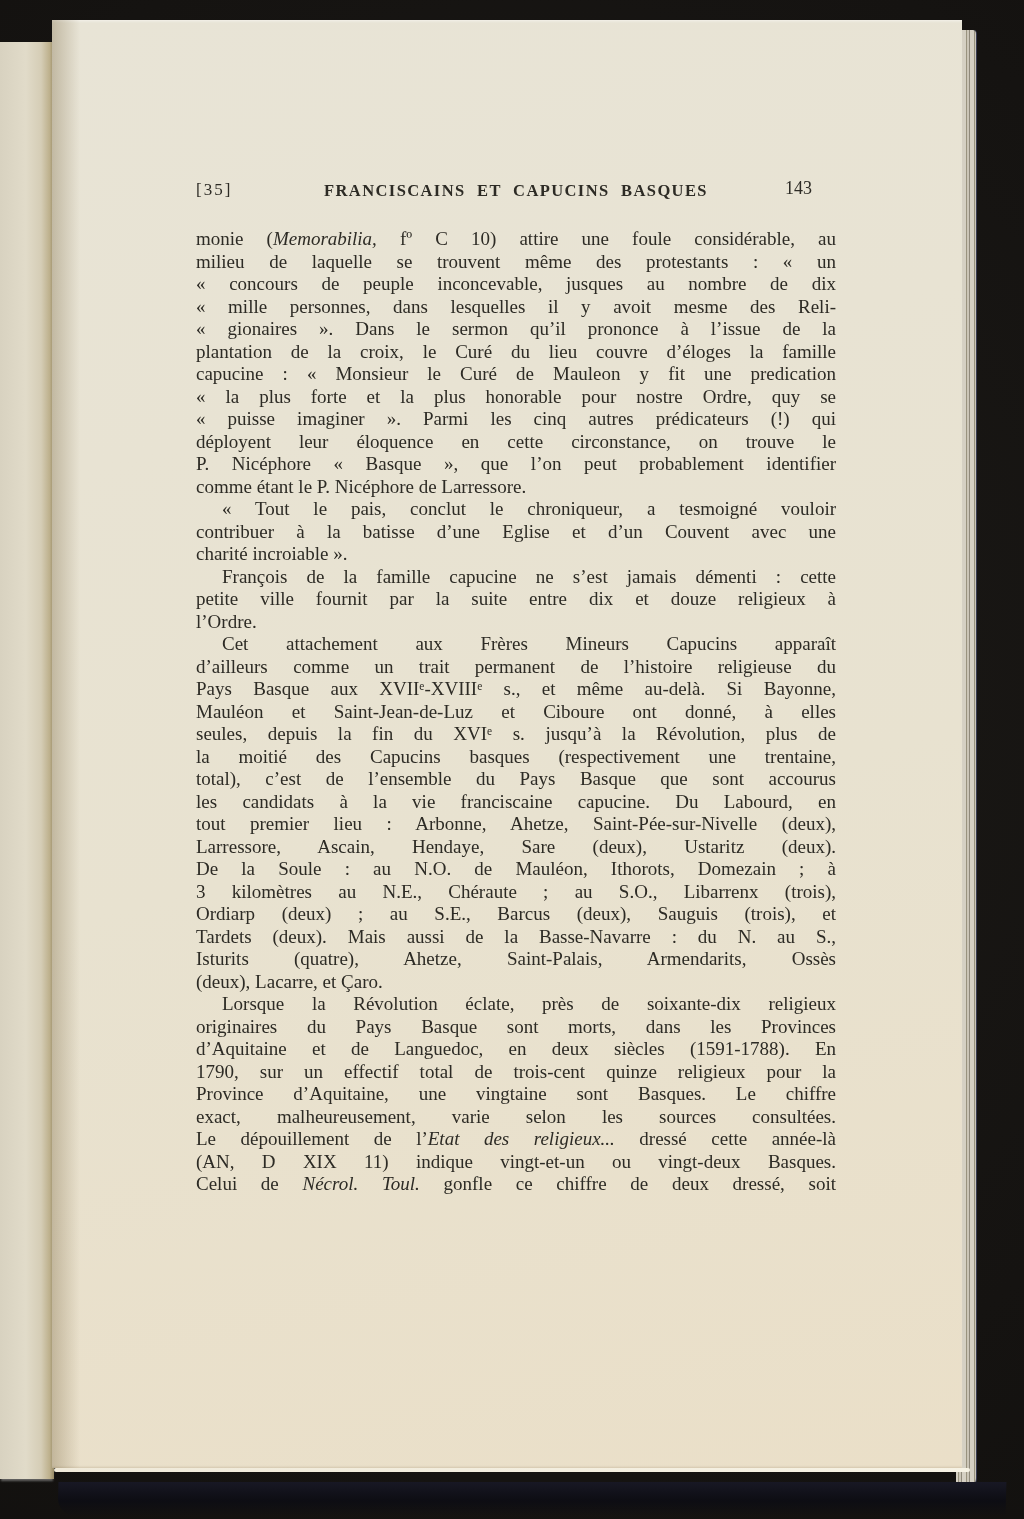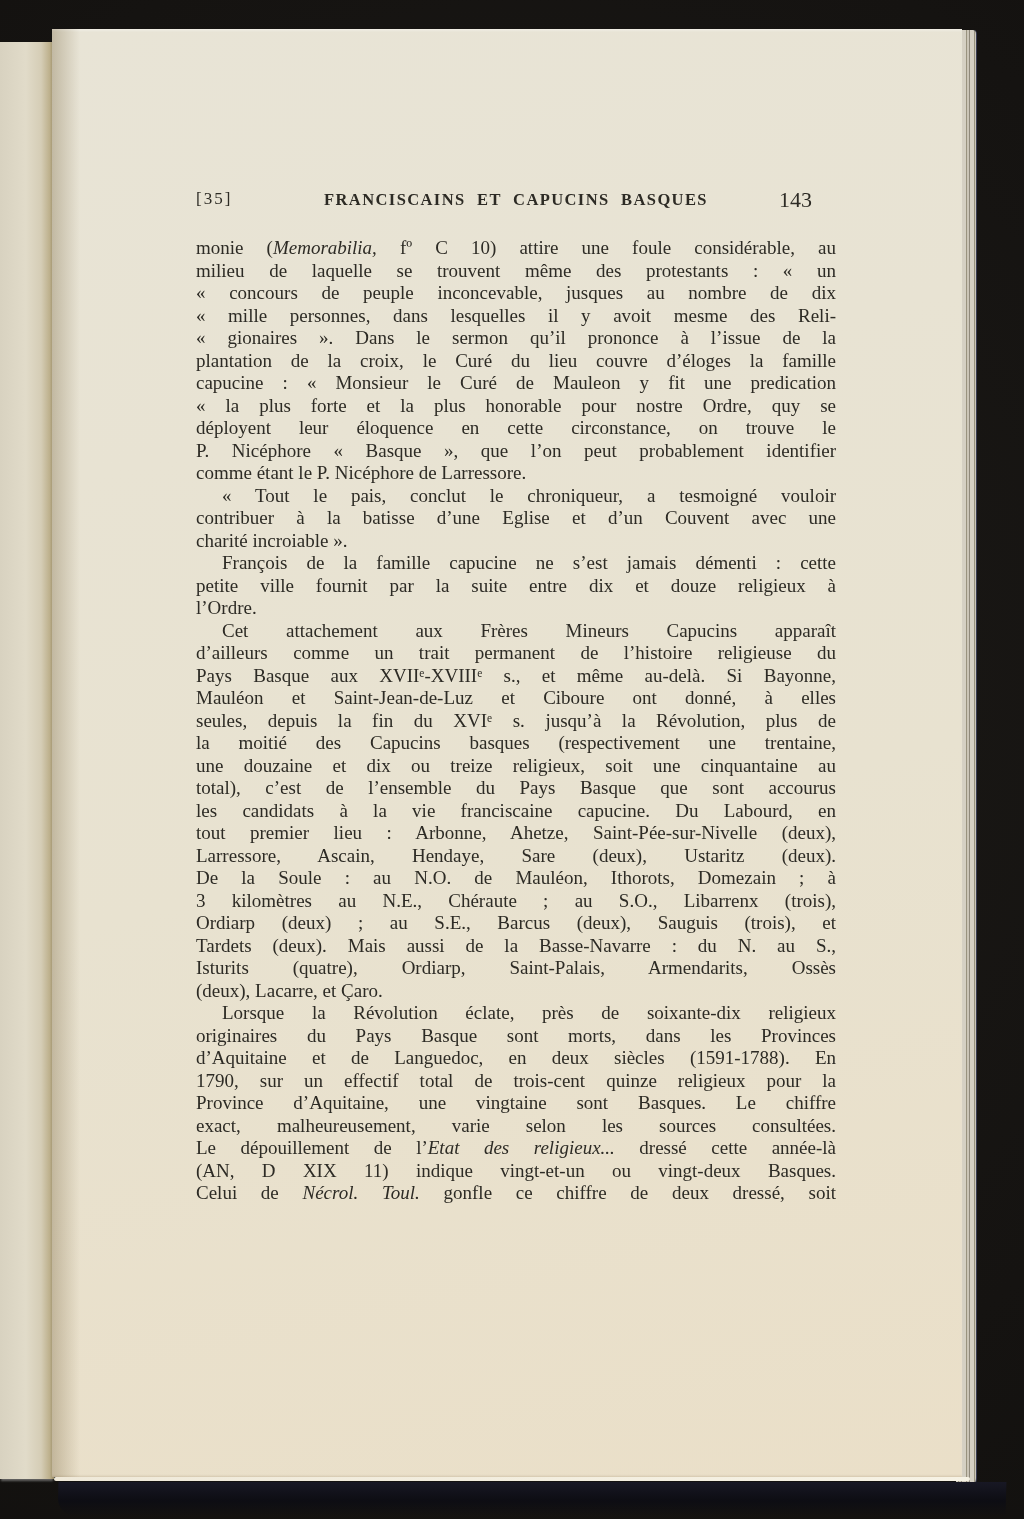--- a/index.html
+++ b/index.html
@@ -31,21 +31,21 @@
     border-top-right-radius: 4px;
   }
   
   .under-shadow {
     position: absolute; left: 58px; top: 1482px; width: 948px; height: 34px;
     background: linear-gradient(180deg, var(--under-shadow, #181824) 0%, #0d0d13 55%, rgba(10,10,12,0) 100%);
     transform: skewX(-1.5deg);
     border-bottom-left-radius: 18px;
   }
   .page {
-    position: absolute; left: 52px; top: 29px; width: 910px; height: 1448px;
+    position: absolute; left: 52px; top: 20px; width: 910px; height: 1448px;
     background: linear-gradient(168deg, var(--paper, #e8e4d6) 0%, #e8e2d0 55%, var(--paper-shade, #eadfc8) 100%);
     box-shadow: inset 0 2px 3px -1px rgba(255,255,255,0.55),
                 inset 0 -2px 3px -2px rgba(120,105,70,0.4);
   }
   .page::after {  
     content: ""; position: absolute; left: 2px; right: -8px; bottom: -4px; height: 4px;
     background: linear-gradient(90deg, #efe9d9, #f6f2e4);
     border-radius: 2px;
   }
   .gutter-shade {
@@ -59,21 +59,21 @@
   .header .marker {
     position: absolute; left: 0; top: 2px;
     font-size: 17px; letter-spacing: 2px;
   }
   .header .title {
     position: absolute; left: 0; right: 0; top: 3px; text-align: center;
     font-size: 16.5px; letter-spacing: 1.4px; word-spacing: 6px; font-weight: bold;
   }
   .header .pagenum {
     position: absolute; right: 24px; top: 0;
-    font-size: 22px;
+    font-size: 18px;
   }
   .textbody {
     position: absolute; left: 144px; top: 208px; width: 640px;
     color: var(--ink, #2d2b25);
     font-size: 19px; line-height: 22.5px;
   }
   .para + .para { }
   .para.indent .line:first-child { text-indent: 26px; }
   .line {
     text-align: justify;
@@ -104,20 +104,21 @@
     <div class="textbody">
         <div class="para">
           <div class="line"><span>monie (</span><i>Memorabilia,</i><span> fº C 10) attire une foule considérable, au</span></div>
           <div class="line"><span>milieu de laquelle se trouvent même des protestants : « un</span></div>
           <div class="line"><span>« concours de peuple inconcevable, jusques au nombre de dix</span></div>
           <div class="line"><span>« mille personnes, dans lesquelles il y avoit mesme des Reli-</span></div>
           <div class="line"><span>« gionaires ». Dans le sermon qu’il prononce à l’issue de la</span></div>
           <div class="line"><span>plantation de la croix, le Curé du lieu couvre d’éloges la famille</span></div>
           <div class="line"><span>capucine : « Monsieur le Curé de Mauleon y fit une predication</span></div>
           <div class="line"><span>« la plus forte et la plus honorable pour nostre Ordre, quy se</span></div>
+          <div class="line"><span>« puisse imaginer ». Parmi les cinq autres prédicateurs (!) qui</span></div>
           <div class="line"><span>déployent leur éloquence en cette circonstance, on trouve le</span></div>
           <div class="line"><span>P. Nicéphore « Basque », que l’on peut probablement identifier</span></div>
           <div class="line last"><span>comme étant le P. Nicéphore de Larressore.</span></div>
         </div>
         <div class="para indent">
           <div class="line"><span>« Tout le pais, conclut le chroniqueur, a tesmoigné vouloir</span></div>
           <div class="line"><span>contribuer à la batisse d’une Eglise et d’un Couvent avec une</span></div>
           <div class="line last"><span>charité incroiable ».</span></div>
         </div>
         <div class="para indent">
@@ -125,30 +126,29 @@
           <div class="line"><span>petite ville fournit par la suite entre dix et douze religieux à</span></div>
           <div class="line last"><span>l’Ordre.</span></div>
         </div>
         <div class="para indent">
           <div class="line"><span>Cet attachement aux Frères Mineurs Capucins apparaît</span></div>
           <div class="line"><span>d’ailleurs comme un trait permanent de l’histoire religieuse du</span></div>
           <div class="line"><span>Pays Basque aux XVII</span><sup>e</sup><span>-XVIII</span><sup>e</sup><span> s., et même au-delà. Si Bayonne,</span></div>
           <div class="line"><span>Mauléon et Saint-Jean-de-Luz et Ciboure ont donné, à elles</span></div>
           <div class="line"><span>seules, depuis la fin du XVI</span><sup>e</sup><span> s. jusqu’à la Révolution, plus de</span></div>
           <div class="line"><span>la moitié des Capucins basques (respectivement une trentaine,</span></div>
-          <div class="line"><span>une douzaine et dix ou treize religieux, soit une cinquantaine au</span></div>
           <div class="line"><span>total), c’est de l’ensemble du Pays Basque que sont accourus</span></div>
           <div class="line"><span>les candidats à la vie franciscaine capucine. Du Labourd, en</span></div>
           <div class="line"><span>tout premier lieu : Arbonne, Ahetze, Saint-Pée-sur-Nivelle (deux),</span></div>
           <div class="line"><span>Larressore, Ascain, Hendaye, Sare (deux), Ustaritz (deux).</span></div>
           <div class="line"><span>De la Soule : au N.O. de Mauléon, Ithorots, Domezain ; à</span></div>
           <div class="line"><span>3 kilomètres au N.E., Chéraute ; au S.O., Libarrenx (trois),</span></div>
           <div class="line"><span>Ordiarp (deux) ; au S.E., Barcus (deux), Sauguis (trois), et</span></div>
           <div class="line"><span>Tardets (deux). Mais aussi de la Basse-Navarre : du N. au S.,</span></div>
-          <div class="line"><span>Isturits (quatre), Ordiarp, Saint-Palais, Armendarits, Ossès</span></div>
+          <div class="line"><span>Isturits (quatre), Ahetze, Saint-Palais, Armendarits, Ossès</span></div>
           <div class="line last"><span>(deux), Lacarre, et Çaro.</span></div>
         </div>
         <div class="para indent">
           <div class="line"><span>Lorsque la Révolution éclate, près de soixante-dix religieux</span></div>
           <div class="line"><span>originaires du Pays Basque sont morts, dans les Provinces</span></div>
           <div class="line"><span>d’Aquitaine et de Languedoc, en deux siècles (1591-1788). En</span></div>
           <div class="line"><span>1790, sur un effectif total de trois-cent quinze religieux pour la</span></div>
           <div class="line"><span>Province d’Aquitaine, une vingtaine sont Basques. Le chiffre</span></div>
           <div class="line"><span>exact, malheureusement, varie selon les sources consultées.</span></div>
           <div class="line"><span>Le dépouillement de l’</span><i>Etat des religieux...</i><span> dressé cette année-là</span></div>

